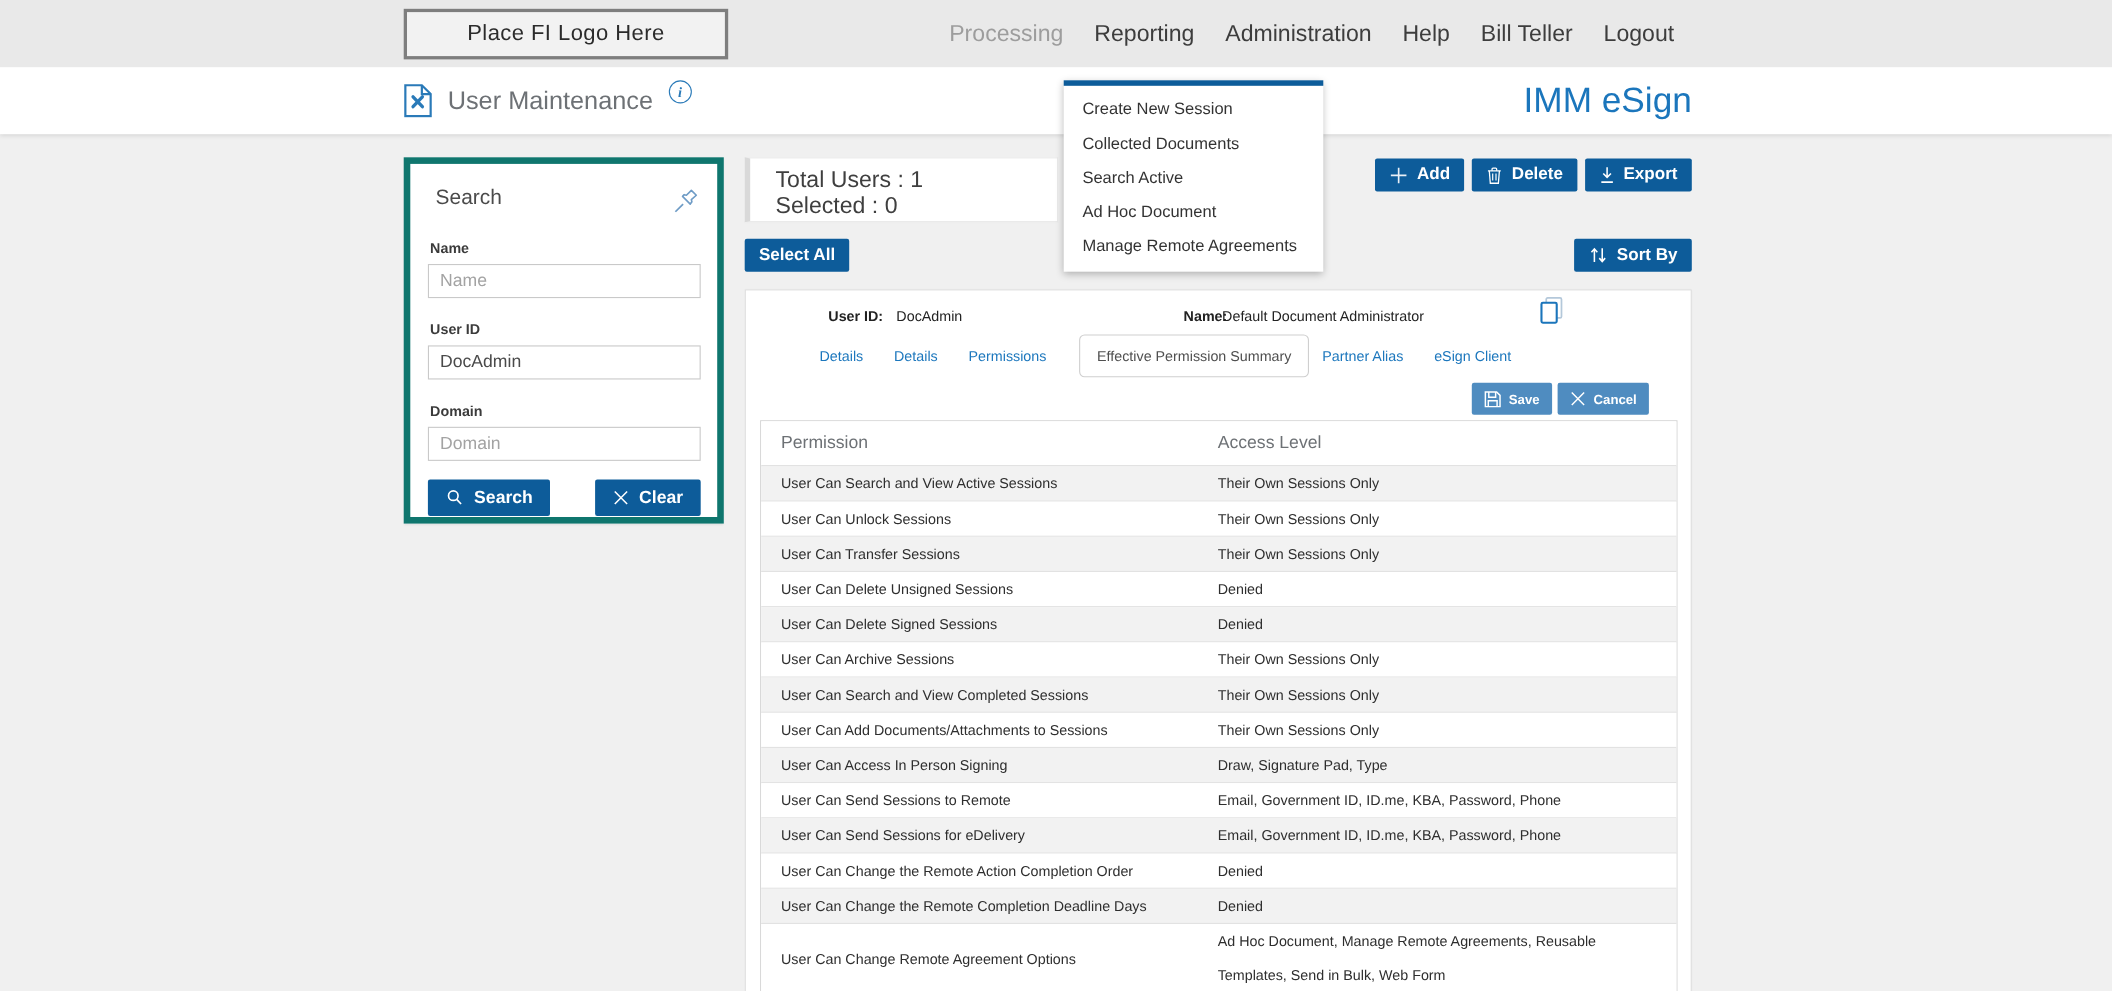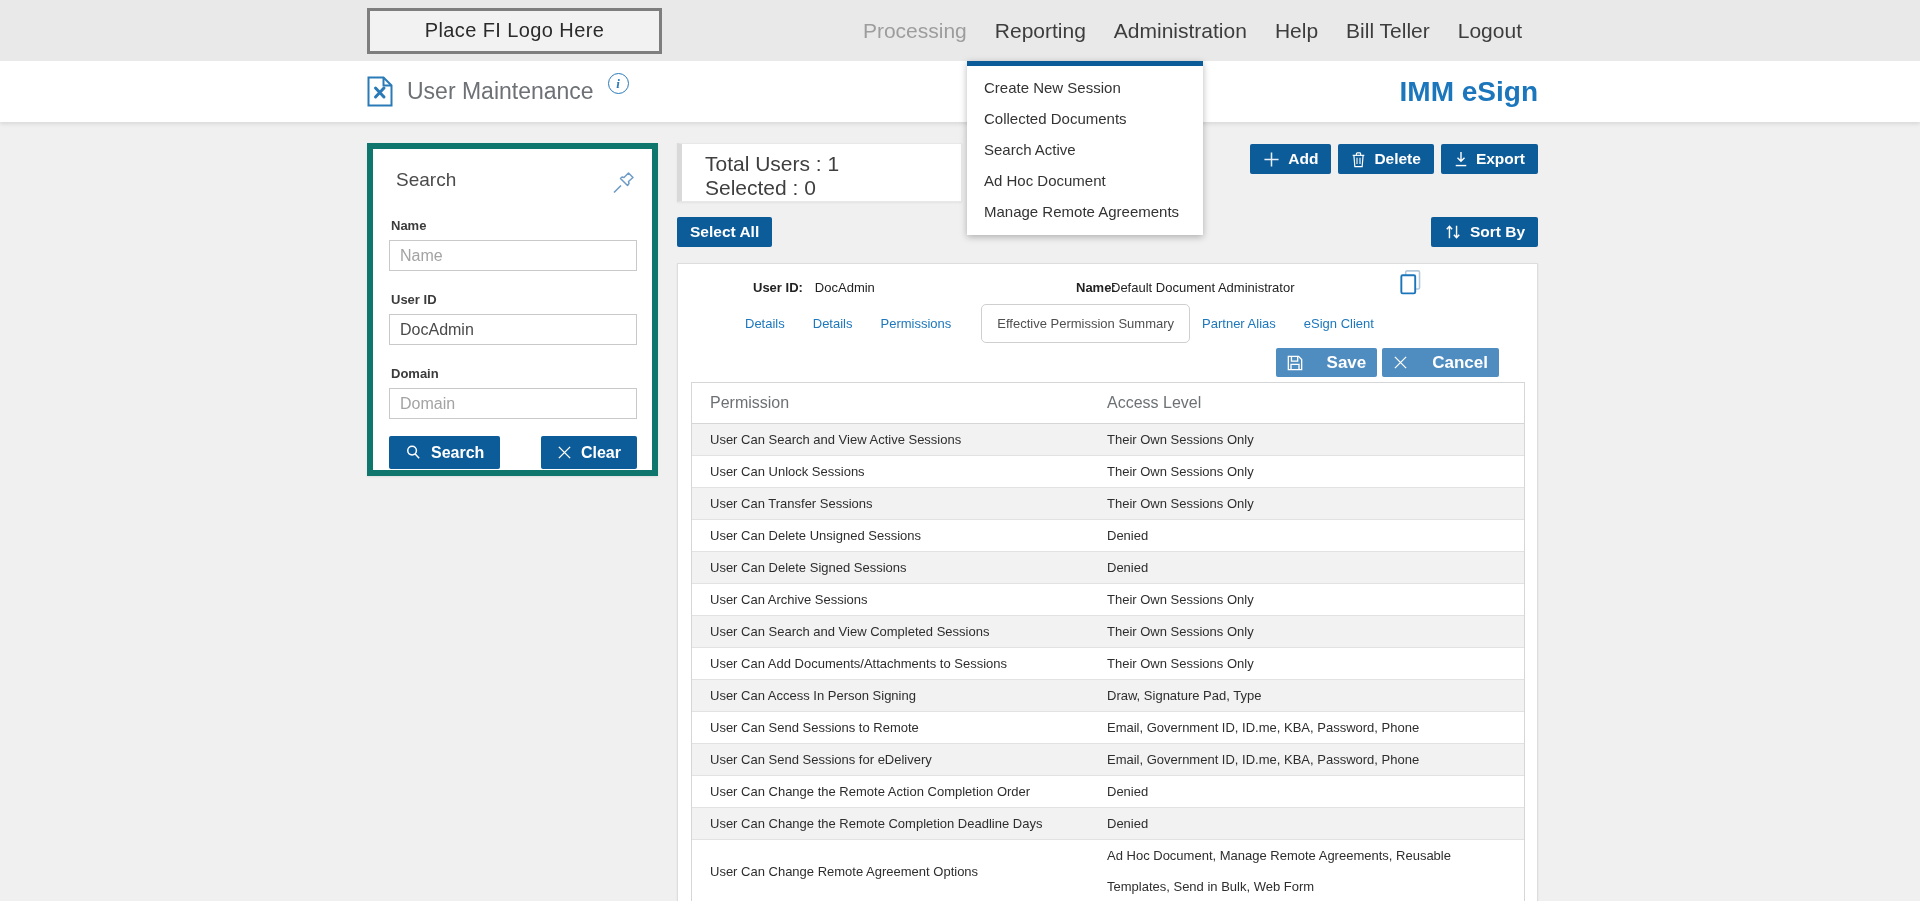--- a/index.html
+++ b/index.html
@@ -19,24 +19,24 @@
   .nav-item { font-size:21px; color:#3d3d3d; cursor:pointer; white-space:nowrap; }
   .nav-item.open { color:#9d9d9d; }
 
   
   .pagehead { height:61px; background:#fff; box-shadow:0 2px 4px rgba(0,0,0,.10); position:relative; z-index:2; }
   .pagehead-inner { display:flex; align-items:center; height:61px; }
   .page-title { margin-left:14px; font-size:23px; color:#6d7175; }
   .info-badge { margin-left:14px; margin-bottom:16px; width:21px; height:21px; border:1.5px solid #2a7ab8;
                 border-radius:50%; color:#2a7ab8; font-family:"Liberation Serif", serif; font-style:italic;
                 font-weight:bold; font-size:13px; display:flex; align-items:center; justify-content:center; }
-  .brand { margin-left:auto; font-size:28px; color:#1b76bc;font-weight:bold; }
-
-  
-  .dropdown { position:absolute; left:967px; top:61px; width:236px; background:#fff; z-index:50;
+  .brand { margin-left:auto; font-size:32px; color:#1b76bc; }
+
+  
+  .dropdown { position:absolute; left:967px; top:73px; width:236px; background:#fff; z-index:50;
               border-top:5px solid #0d5c9a; box-shadow:0 2px 7px rgba(0,0,0,.28); padding:6px 0 8px; }
   .menu-item { padding:7px 10px 7px 17px; font-size:15px; color:#333; cursor:pointer; white-space:nowrap; }
 
   
   .content { display:flex; gap:19px; padding-top:21px; }
 
   
   .panel { width:291px; height:333px; background:#fff; border:6px solid #0f766e;
            box-shadow:0 1px 2px rgba(0,0,0,.07); padding:20px 15px 14px 16px; }
   .panel-head { display:flex; justify-content:space-between; align-items:flex-start; padding-left:7px; }
@@ -47,21 +47,21 @@
   .finput { display:block; margin-top:7px; width:100%; height:31px; border:1px solid #c9c9c9;
             padding:0 10px; font-size:16px; color:#4a4a4a; font-family:"Liberation Sans",sans-serif; }
   .finput::placeholder { color:#a3a3a3; }
   .panel-btns { margin-top:17px; display:flex; justify-content:space-between; }
 
   
   .btn { background:#0d5c9a; color:#fff; border:none; border-radius:2px; height:33px;
          font-size:16px; font-weight:bold; display:inline-flex; align-items:center; gap:9px;
          padding:0 16px; cursor:pointer; font-family:"Liberation Sans",sans-serif; }
   .btn.small { height:30px; font-size:15.5px; padding:0 13px; gap:8px; }
-  .btn.soft { background:#4f8cc0; height:29px; font-size:17px; padding:0 11px; gap:24px; }
+  .btn.soft { background:#4f8cc0; height:29px; font-size:12px; padding:0 11px; gap:7px; }
 
   
   .rightcol { flex:1; }
   .row-a { display:flex; justify-content:space-between; align-items:flex-start; }
   .summary { width:285px; height:59px; background:#fff; border:1px solid #e8e8e8;
              border-left:5px solid #d9d9d9; box-shadow:0 1px 2px rgba(0,0,0,.06);
              padding:8px 0 0 23px; font-size:21px; color:#3f3f3f; line-height:24px; }
   .toolbar { display:flex; gap:7px; margin-top:1px;padding-left:43px; }
   .row-b { margin-top:15px; display:flex; justify-content:space-between; }
 

